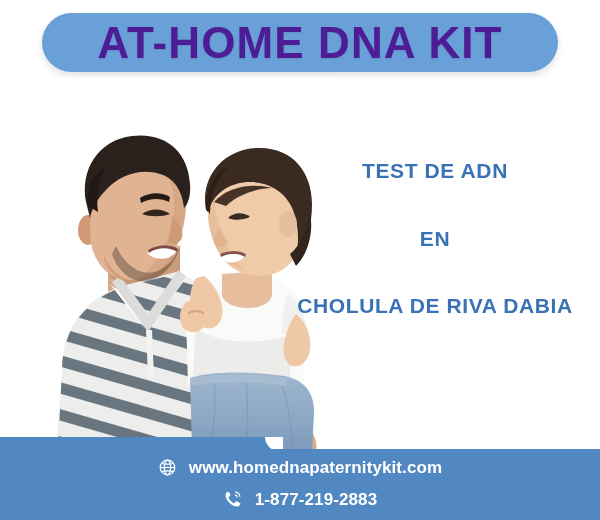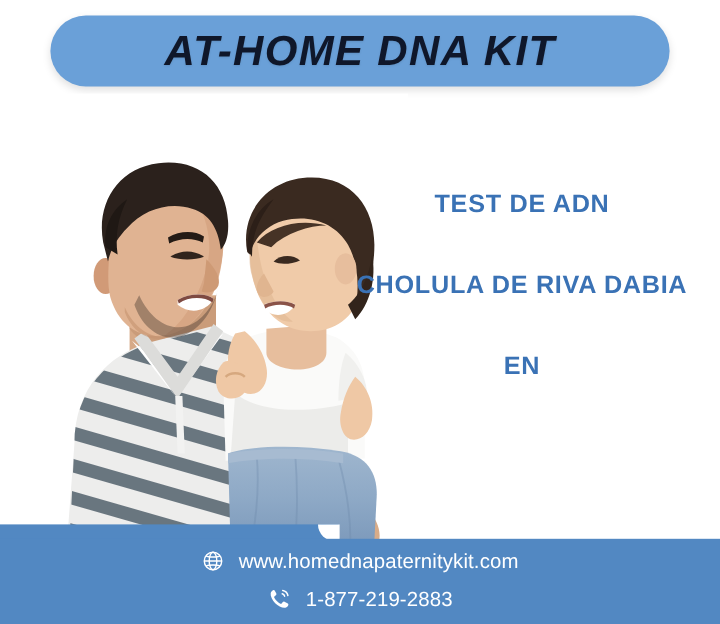--- a/index.html
+++ b/index.html
@@ -29,28 +29,27 @@
     width: 516px;
     height: 59px;
     background: #6AA0D8;
     border-radius: 30px;
     box-shadow: 0 3px 7px rgba(0,0,0,0.13);
     display: flex;
     align-items: center;
     justify-content: center;
   }
   .header-title {
-    color: #0f172a;
-    font-size: 35px;
+    color: #4c1d95;
+    font-size: 44px;
     font-weight: bold;
     letter-spacing: 1.1px;
     line-height: 1;
     white-space: nowrap;
     text-shadow: 0 1px 2px rgba(0,0,0,0.10);
-    font-style: italic;
   }
 
   
   .photo-area {
     position: absolute;
     left: 0;
     top: 78px;
     width: 340px;
     height: 372px;
     overflow: hidden;
@@ -125,20 +124,21 @@
     left: 0;
     top: 449px;
     width: 600px;
     height: 71px;
   }
   .footer-row {
     position: absolute;
     display: flex;
     align-items: center;
     white-space: nowrap;
+    font-weight: bold;
   }
   .footer-row-1 {
     left: 0;
     top: 9px;
     width: 600px;
     justify-content: center;
   }
   .footer-row-2 {
     left: 0;
     top: 40px;
@@ -295,22 +295,22 @@
                C208 246 208 236 203 230 C198 224 191 221 186 224 Z" fill="#EFC8A5"></path>
       <path d="M188 236 C192 232 200 232 204 236" stroke="#D6A87F" stroke-width="2" fill="none"></path>
 
       <path d="M296 236 C306 244 312 258 310 272 C308 284 300 290 292 288
                C286 286 282 276 284 266 C286 254 290 244 296 236 Z" fill="#EFC8A5"></path>
     </svg>
   </div>
 
   <div class="headline-block">
     <div class="headline-line l1">TEST DE ADN</div>
+    <div class="headline-line l2">EN</div>
     <div class="headline-line l3">CHOLULA DE RIVA DABIA</div>
-    <div class="headline-line l2">EN</div>
   </div>
 
   <div class="footer-left-block"></div>
   <div class="footer-notch-cover"></div>
   <div class="footer-main-block"></div>
 
   <div class="footer-content">
 
     <div class="footer-row footer-row-1">
       <div class="footer-item">

